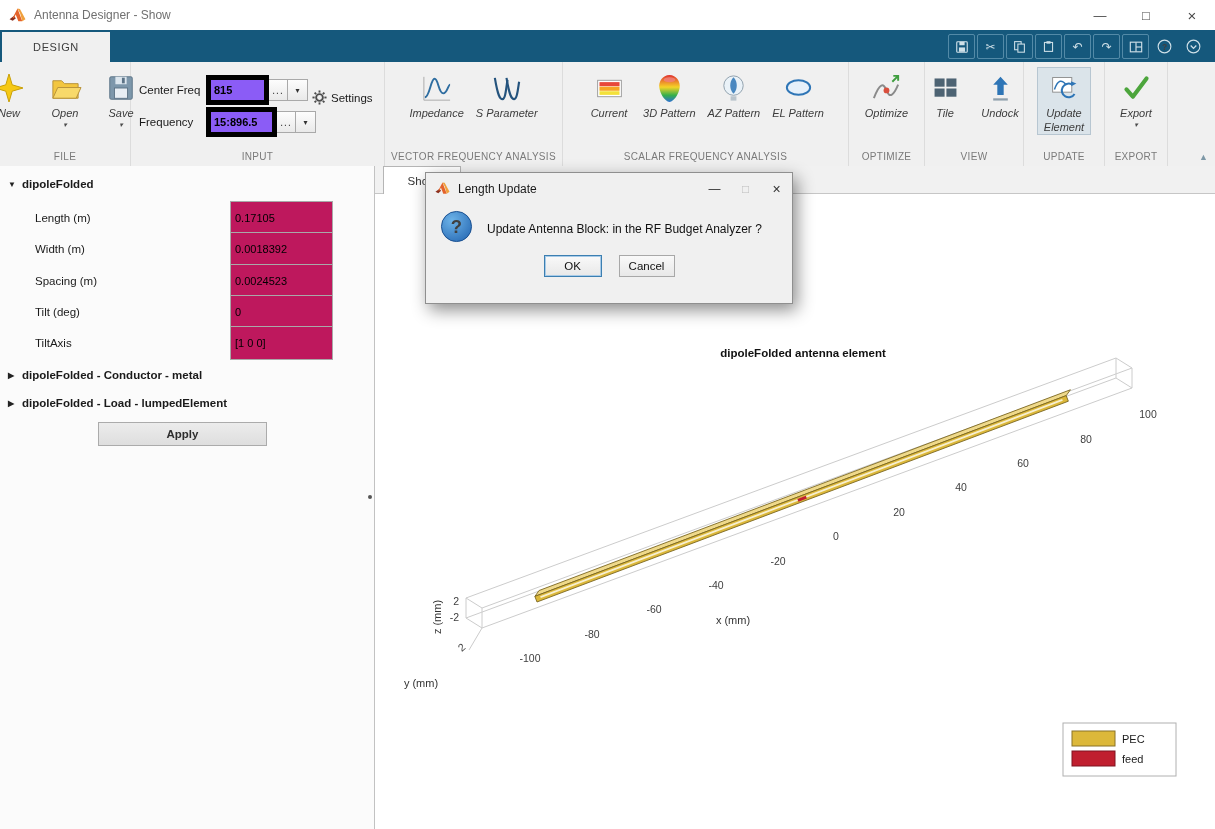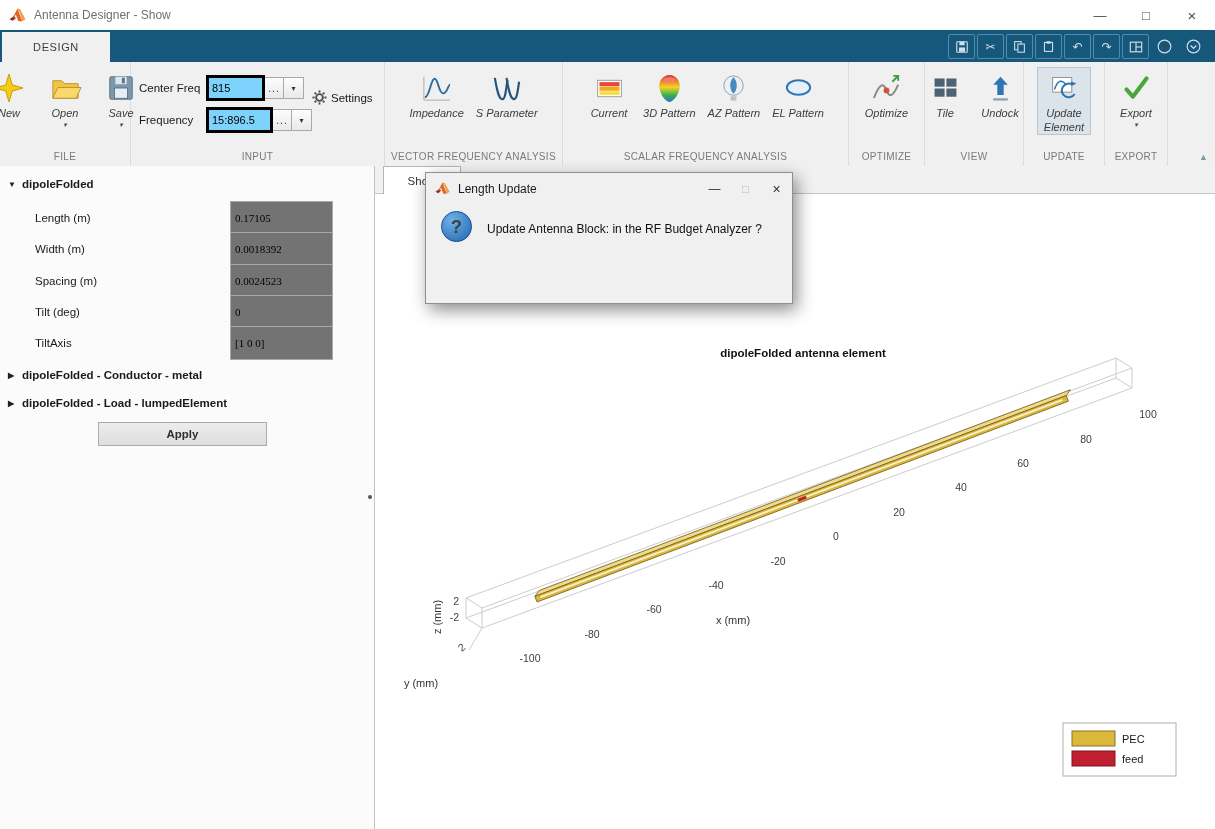--- a/index.html
+++ b/index.html
@@ -33,42 +33,42 @@
   .tb-btn .lbl { margin-top:1px; line-height:13px; text-align:center; white-space:nowrap; }
   .tb-btn .dd { font-size:7px; color:#4a4a4a; margin-top:2px; line-height:6px; }
   .tb-btn.pressed { background:#dbe4ea; border:1px solid #b7c6d1; }
   .collapse-arrow { position:absolute; right:7px; bottom:4px; font-size:9px; color:#7d97a6; }
   
   .input-sec-body { position:relative; flex:1; }
   .ctl-row { position:absolute; left:8px; display:flex; align-items:center; }
   .ctl-row.r1 { top:13px; }
   .ctl-row.r2 { top:45px; }
   .ctl-label { width:67px; font-size:11.5px; color:#1a1a1a; white-space:nowrap; overflow:hidden; }
-  .ctl-input { height:20px; border:3px solid #000000; font-size:11px; padding:0 3px; background:#7dd3fc; font-family:"Liberation Sans", sans-serif; }
+  .ctl-input { height:20px; border:5px solid #000000; font-size:11px; padding:0 3px; background:#8b5cf6; font-family:"Liberation Sans", sans-serif;font-weight:bold; }
   .ctl-input.w1 { width:47px; } .ctl-input.w2 { width:55px; }
   .ctl-more,.ctl-combo { height:20px; border:1px solid #a9a9a9; border-left:none; background:linear-gradient(#fdfdfd,#e9e9e9);
     display:flex; align-items:center; justify-content:center; color:#333; cursor:default; }
   .ctl-more { width:18px; font-size:10px; letter-spacing:1px; }
   .ctl-combo { width:19px; font-size:8px; }
   .settings-ctl { position:absolute; left:173px; top:15px; display:flex; align-items:center; gap:4px; font-size:11.5px; color:#1a1a1a; }
   
   .content { position:absolute; top:166px; left:0; width:1215px; height:663px; }
   .left-panel { position:absolute; left:0; top:0; width:374px; height:100%; background:#fbfbfb; }
   .panel-tabbar { position:relative; height:27px; background:#f1f1f1; border-bottom:1px solid #c6c6c6; }
   .doc-tab { position:absolute; top:0; height:27px; background:#fff; border:1px solid #b5b5b5; border-bottom:none;
     display:flex; align-items:center; justify-content:center; font-size:11.5px; color:#333; z-index:2; }
   .doc-tab.props { left:16px; width:106px; background:#fbfbfb; }
   .doc-tab.show { left:8px; width:76px; background:#fff; }
   .panel-body { position:relative; height:636px; }
   .group-h { position:absolute; left:8px; display:flex; gap:5px; align-items:center; font-size:11.5px; font-weight:bold; color:#1a1a1a; white-space:nowrap; }
   .group-h .arrow { font-size:8px; color:#222; width:9px; }
   .prow { position:absolute; left:0; width:100%; height:21px; }
   .prow .plabel { position:absolute; left:35px; top:11px; font-size:11.5px; color:#1a1a1a; }
-  .prow .pinput { position:absolute; left:230px; top:0; width:103px; height:34px; border:1px solid #a9a9a9; background:#737373;
-    font-size:11px; padding:0 4px; font-family:Liberation Serif, serif; box-sizing:border-box; }
+  .prow .pinput { position:absolute; left:230px; top:0; width:103px; height:34px; border:1px solid #a9a9a9; background:#be185d;
+    font-size:11px; padding:0 4px; font-family:Liberation Sans, sans-serif; box-sizing:border-box; }
   .apply-btn { position:absolute; left:98px; top:256px; width:169px; height:24px; background:linear-gradient(#ececec,#dedede);
     border:1px solid #ababab; font-size:11.5px; font-weight:bold; color:#2e2e2e; font-family:"Liberation Sans", sans-serif; }
   .v-divider { position:absolute; left:374px; top:0; width:1px; height:100%; background:#c2c2c2; }
   .v-divider::after { content:""; position:absolute; left:-6px; top:329px; width:4px; height:4px; background:#555; border-radius:50%; }
   .main-area { position:absolute; left:375px; top:0; width:840px; height:663px; background:#fff; }
   .plot-wrap { position:absolute; left:0; top:27px; width:840px; height:636px; }
   .plot-wrap svg { display:block; }
   svg text { font-family:"Liberation Sans", sans-serif; fill:#404040; }
   text.tick { font-size:10.5px; text-anchor:middle; }
   text.tick-end { font-size:10.5px; text-anchor:end; }
@@ -540,13 +540,17 @@
               <stop offset="0" stop-color="#6db3e8"></stop>
               <stop offset="1" stop-color="#1f61ae"></stop>
             </radialGradient>
           </defs>
         <circle cx="17" cy="17" r="15.5" fill="url(#qg)" stroke="#1a4f8f"></circle>
         <text x="17" y="24" text-anchor="middle" font-size="19" font-weight="bold" fill="#ffffff" font-family="Liberation Serif, serif">?</text>
       </svg>
     </span>
     <span class="dlg-msg">Update Antenna Block: in the RF Budget Analyzer ?</span>
   </div>
+  <div class="dlg-actions">
+    <button class="dlg-ok">OK</button>
+    <button class="dlg-cancel">Cancel</button>
+  </div>
 </div>
 
 </body></html>

